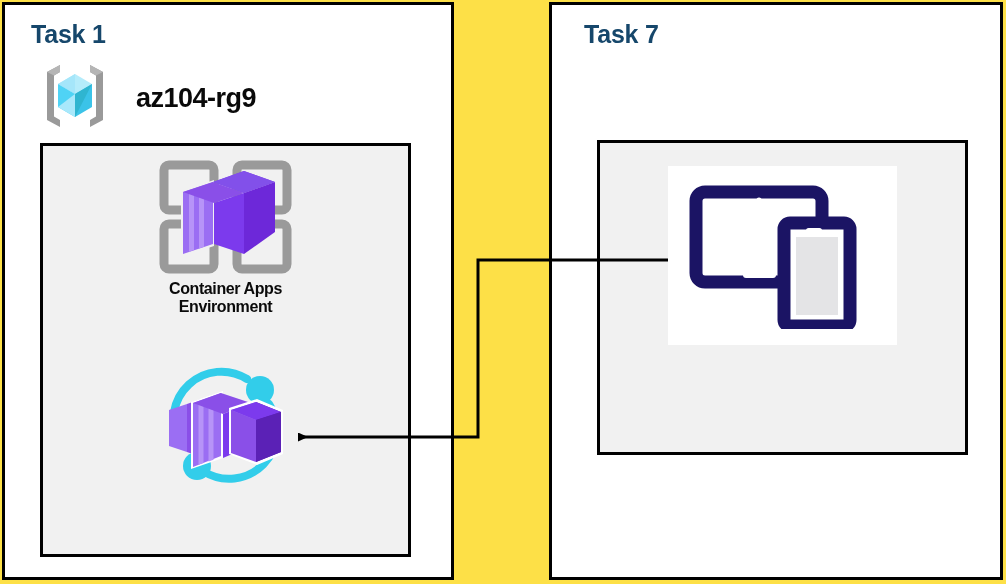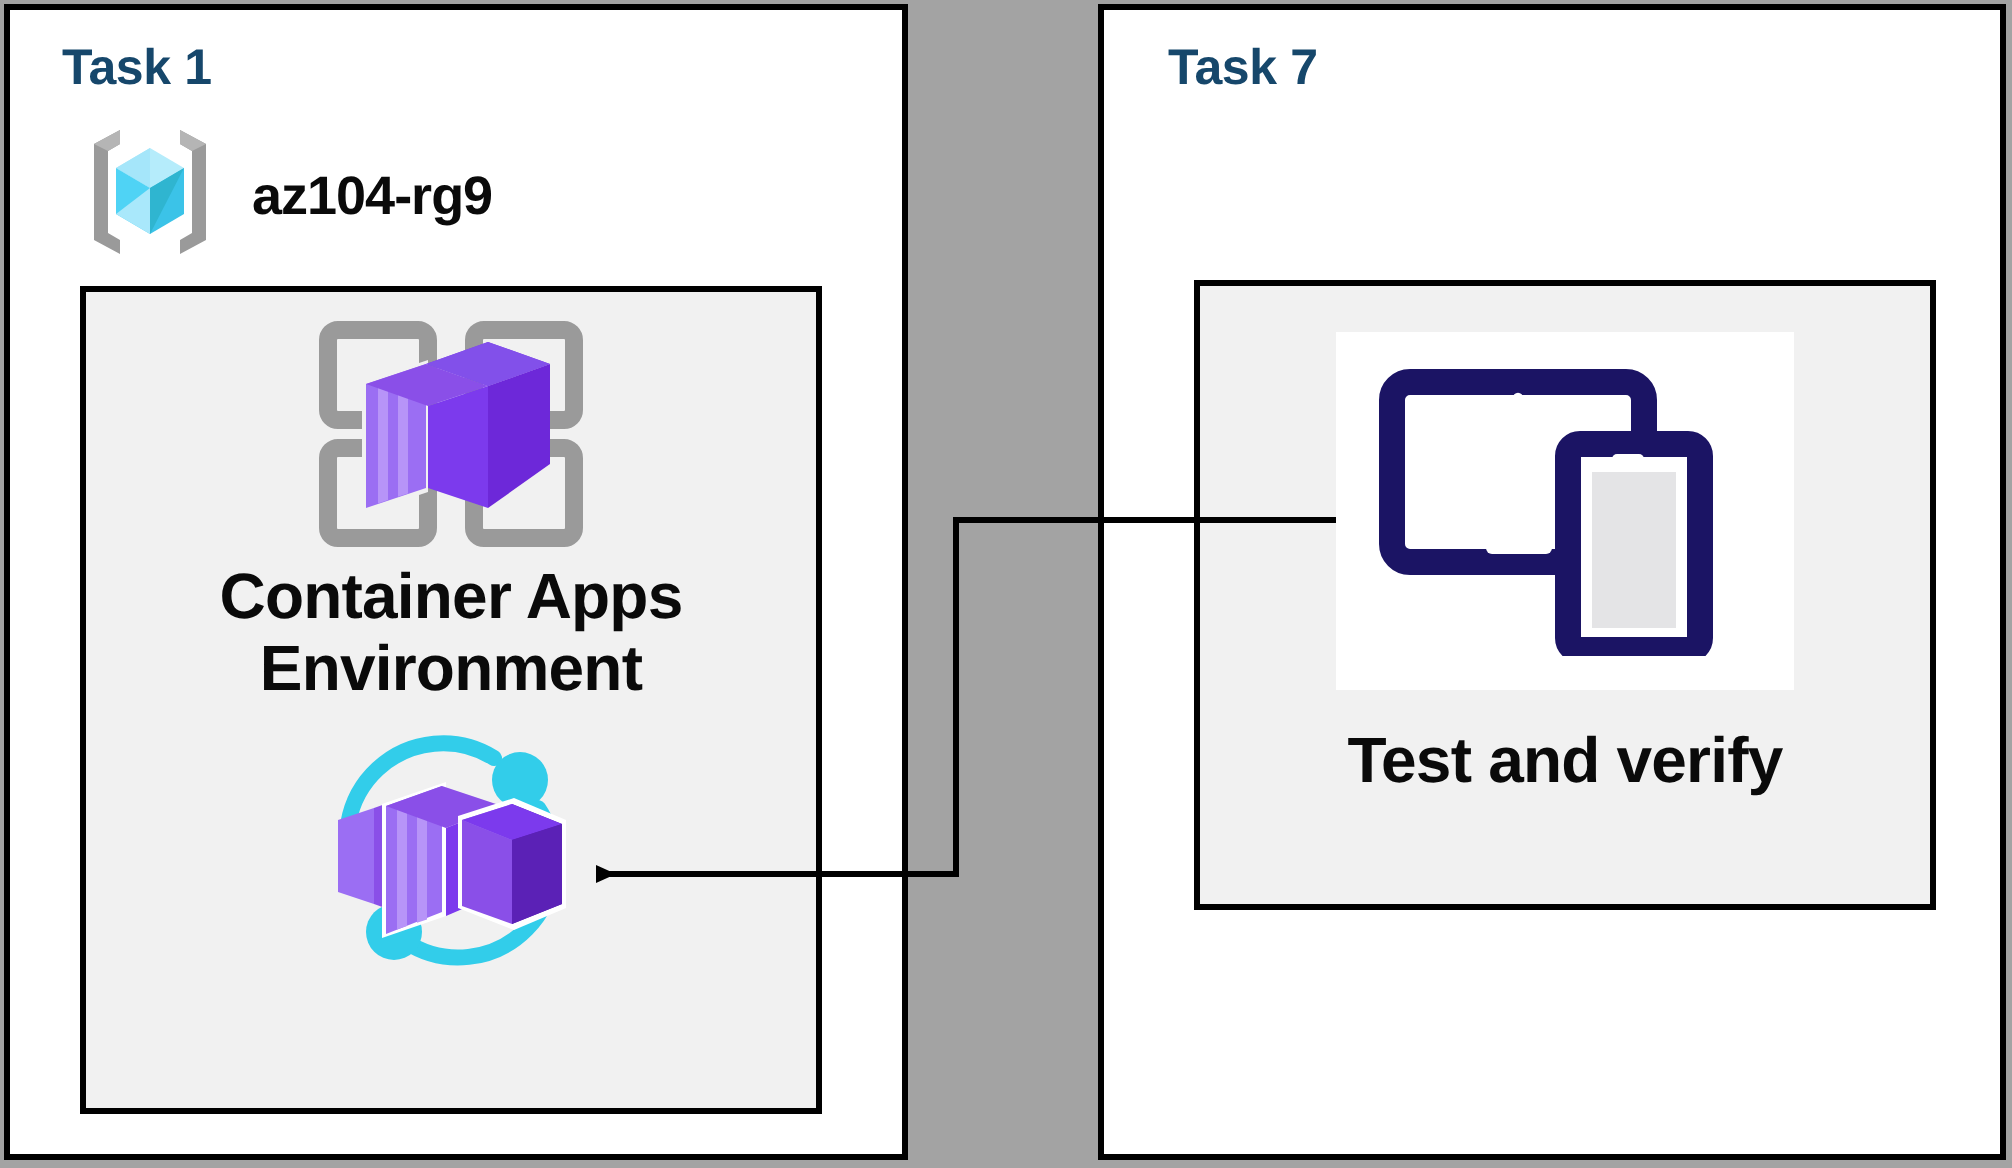--- a/index.html
+++ b/index.html
@@ -13,21 +13,21 @@
     position: relative;
     font-family: "Liberation Sans", "DejaVu Sans", sans-serif;
     overflow: hidden;
   }
 
   .canvas {
     position: absolute;
     left: 0; top: 0;
     width: 1006px;
     height: 584px;
-    background: #a3a3a3;
+    background: #fde047;
   }
 
   
   .task-panel {
     position: absolute;
     background: #ffffff;
     border: 3px solid #000000;
     box-sizing: border-box;
   }
   #task1-panel { left: 2px;   top: 2px; width: 452px; height: 578px; }
@@ -44,21 +44,21 @@
   #task1-title { left: 31px;  top: 20px; }
   #task2-title { left: 584px; top: 20px; }
 
   
   #rg-header {
     position: absolute;
     left: 34px;
     top: 60px;
     display: flex;
     align-items: center;
-    gap: 10px;
+    gap: 20px;
   }
   #rg-label {
     font-size: 27px;
     font-weight: bold;
     color: #0a0a0a;
     letter-spacing: -0.5px;
     white-space: nowrap;
   }
 
   
@@ -72,21 +72,21 @@
   #test-box  { left: 597px; top: 140px; width: 371px; height: 315px; }
 
   
   .node {
     position: absolute;
     display: flex;
     flex-direction: column;
     align-items: center;
   }
   .node-label {
-    font-size: 32px;
+    font-size: 16px;
     font-weight: bold;
     color: #0a0a0a;
     text-align: center;
     line-height: 1.12;
     letter-spacing: -0.4px;
     white-space: pre-line;
   }
 
   #cae-node  { left: 60px;  top: 158px; width: 331px; }
   #capp-node { left: 60px;  top: 366px; width: 331px; }
@@ -218,21 +218,20 @@
           <rect x="8" y="13" width="126" height="90" rx="9" fill="none" stroke="#1b1464" stroke-width="13"></rect>
           <circle cx="71" cy="21" r="2.6" fill="#ffffff"></circle>
           <rect x="55" y="93" width="33" height="6" rx="3" fill="#ffffff"></rect>
 
           <rect x="96" y="44" width="66" height="103" rx="6" fill="#ffffff" stroke="#1b1464" stroke-width="13"></rect>
           <rect x="108" y="58" width="42" height="78" fill="#e4e4e6"></rect>
           <rect x="118" y="49" width="16" height="5" rx="2.5" fill="#ffffff"></rect>
         </svg>
       </span>
     </div>
-    <div class="node-label" style="margin-top:18px;">Test and verify</div>
   </div>
 
   <svg id="connector">
     <defs>
       <marker id="arrowhead-left" markerWidth="11" markerHeight="9" refX="10" refY="4.5" orient="auto" markerUnits="userSpaceOnUse">
         <path d="M10,0 L10,9 L0,4.5 Z" fill="#000000"></path>
       </marker>
     </defs>
     <path d="M668,260 L478,260 L478,437 L298,437" fill="none" stroke="#000000" stroke-width="3" marker-end="url(#arrowhead-left)"></path>
   </svg>

